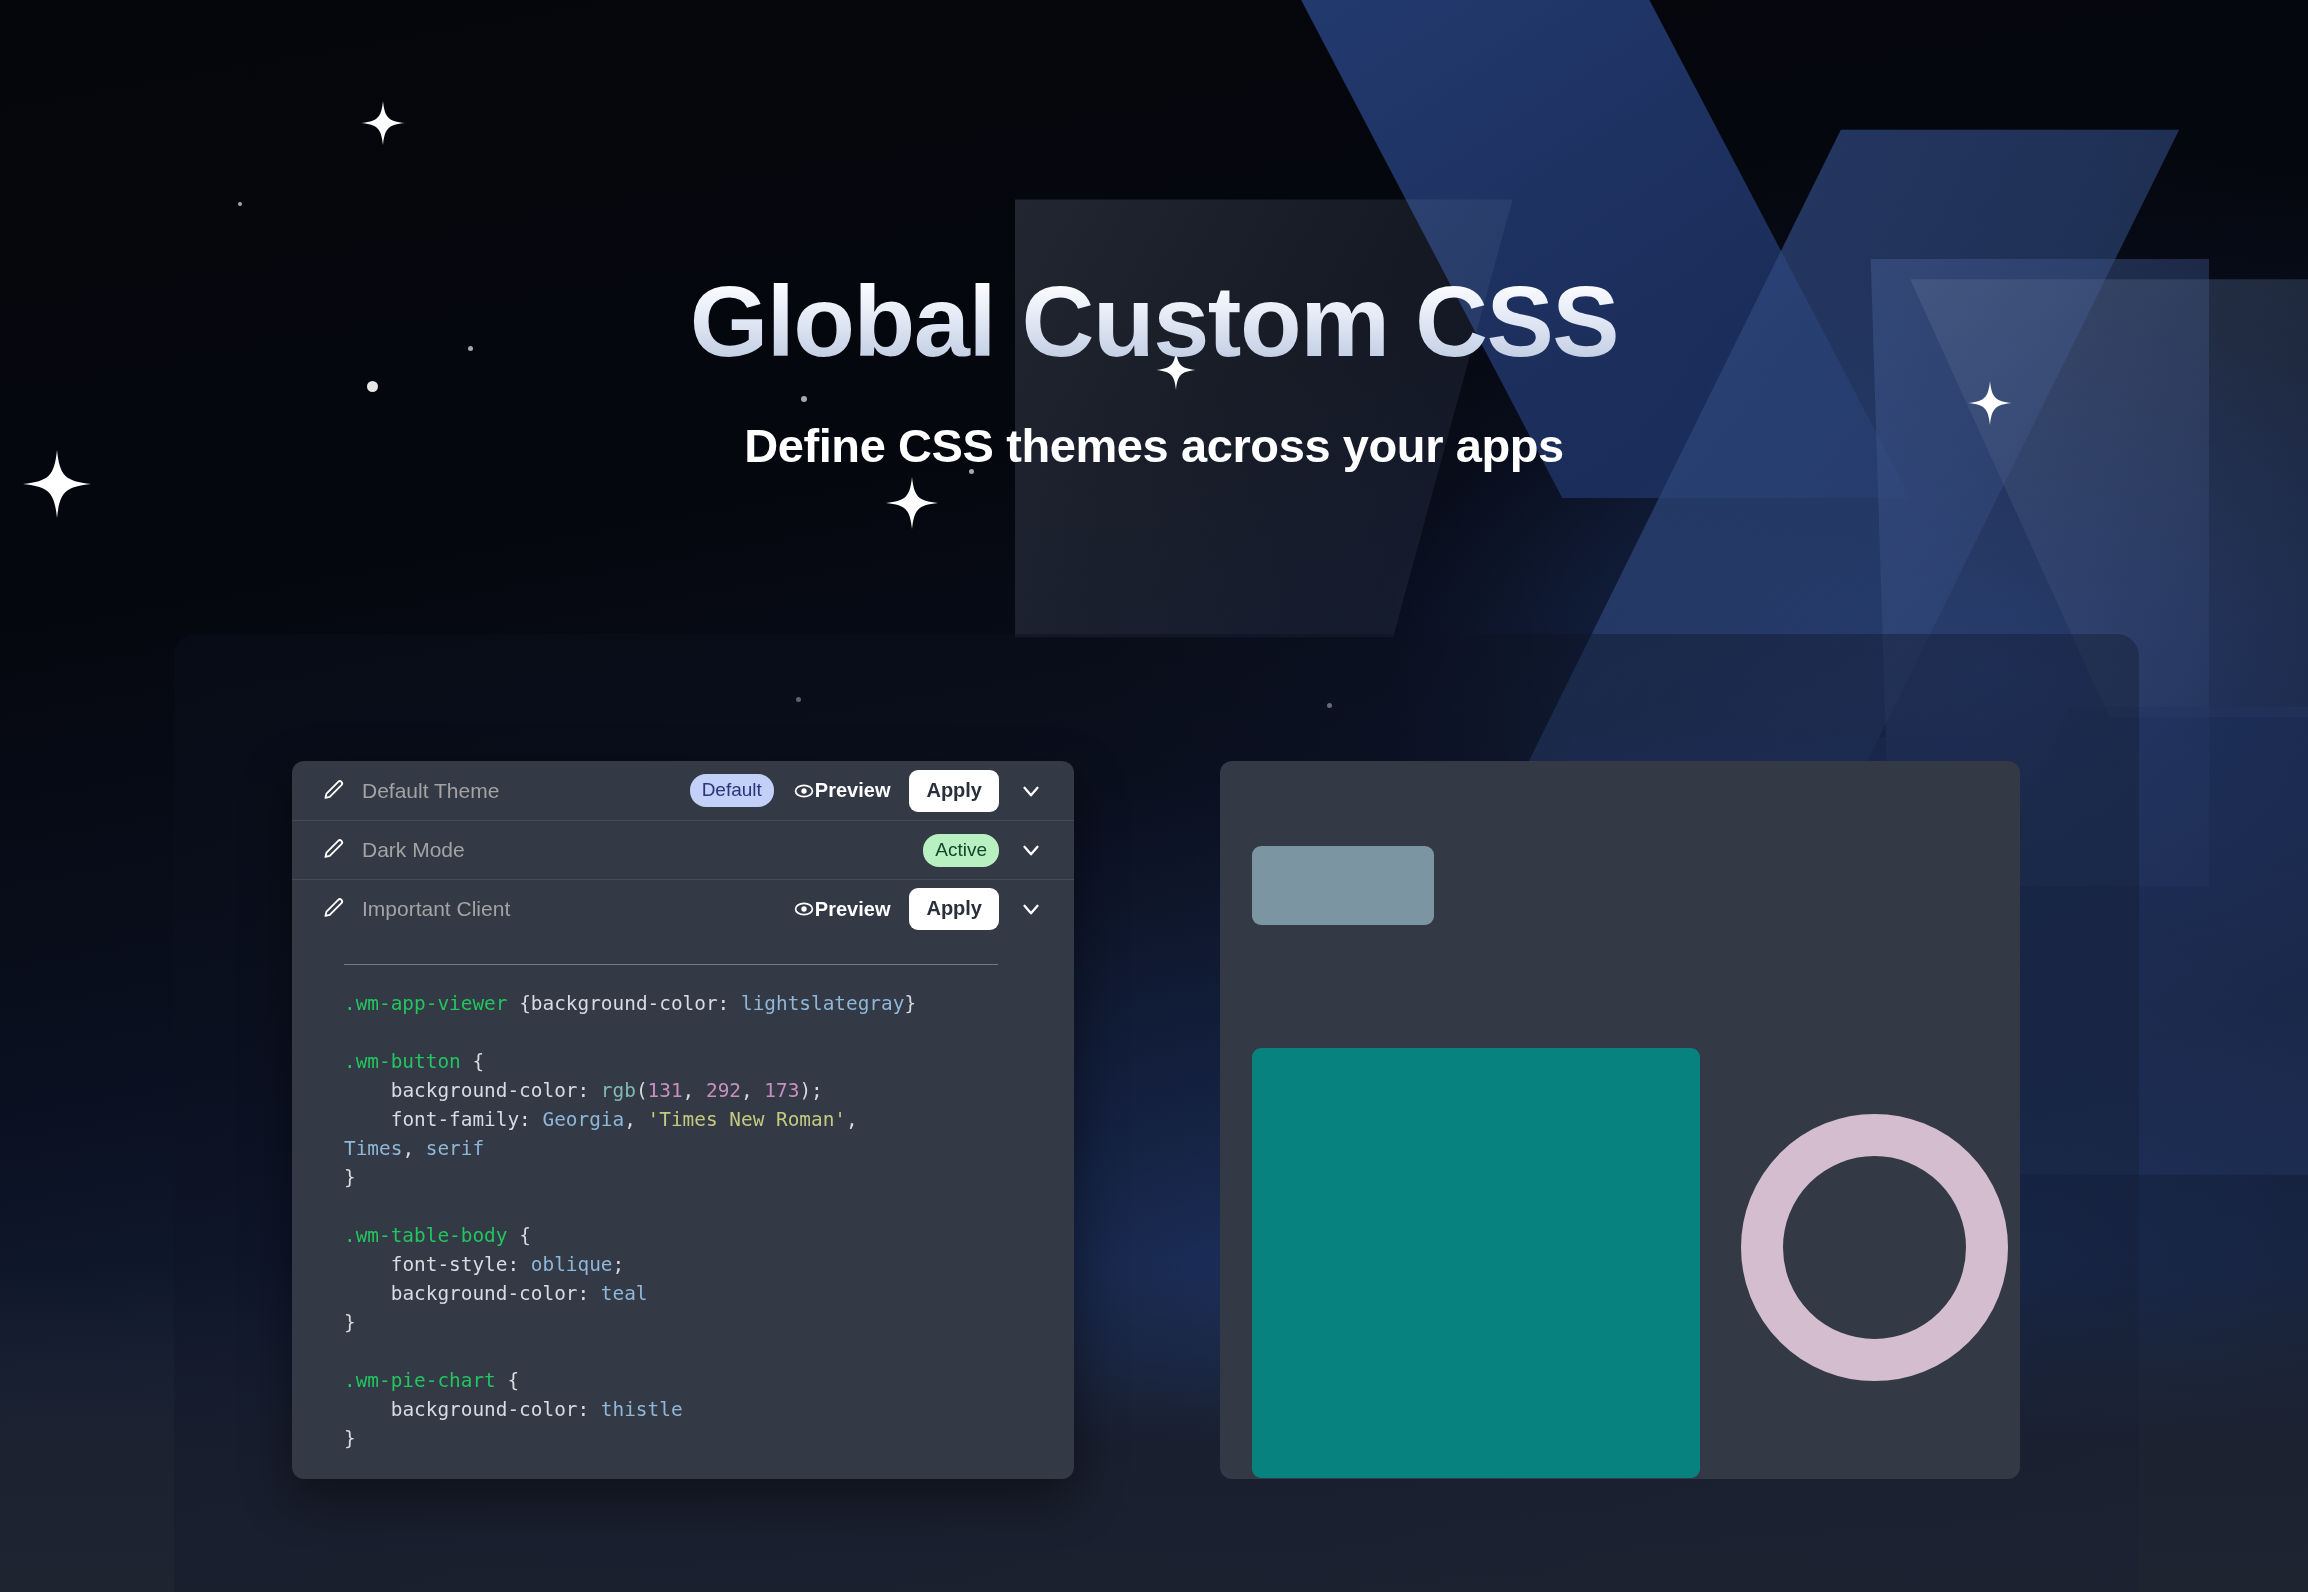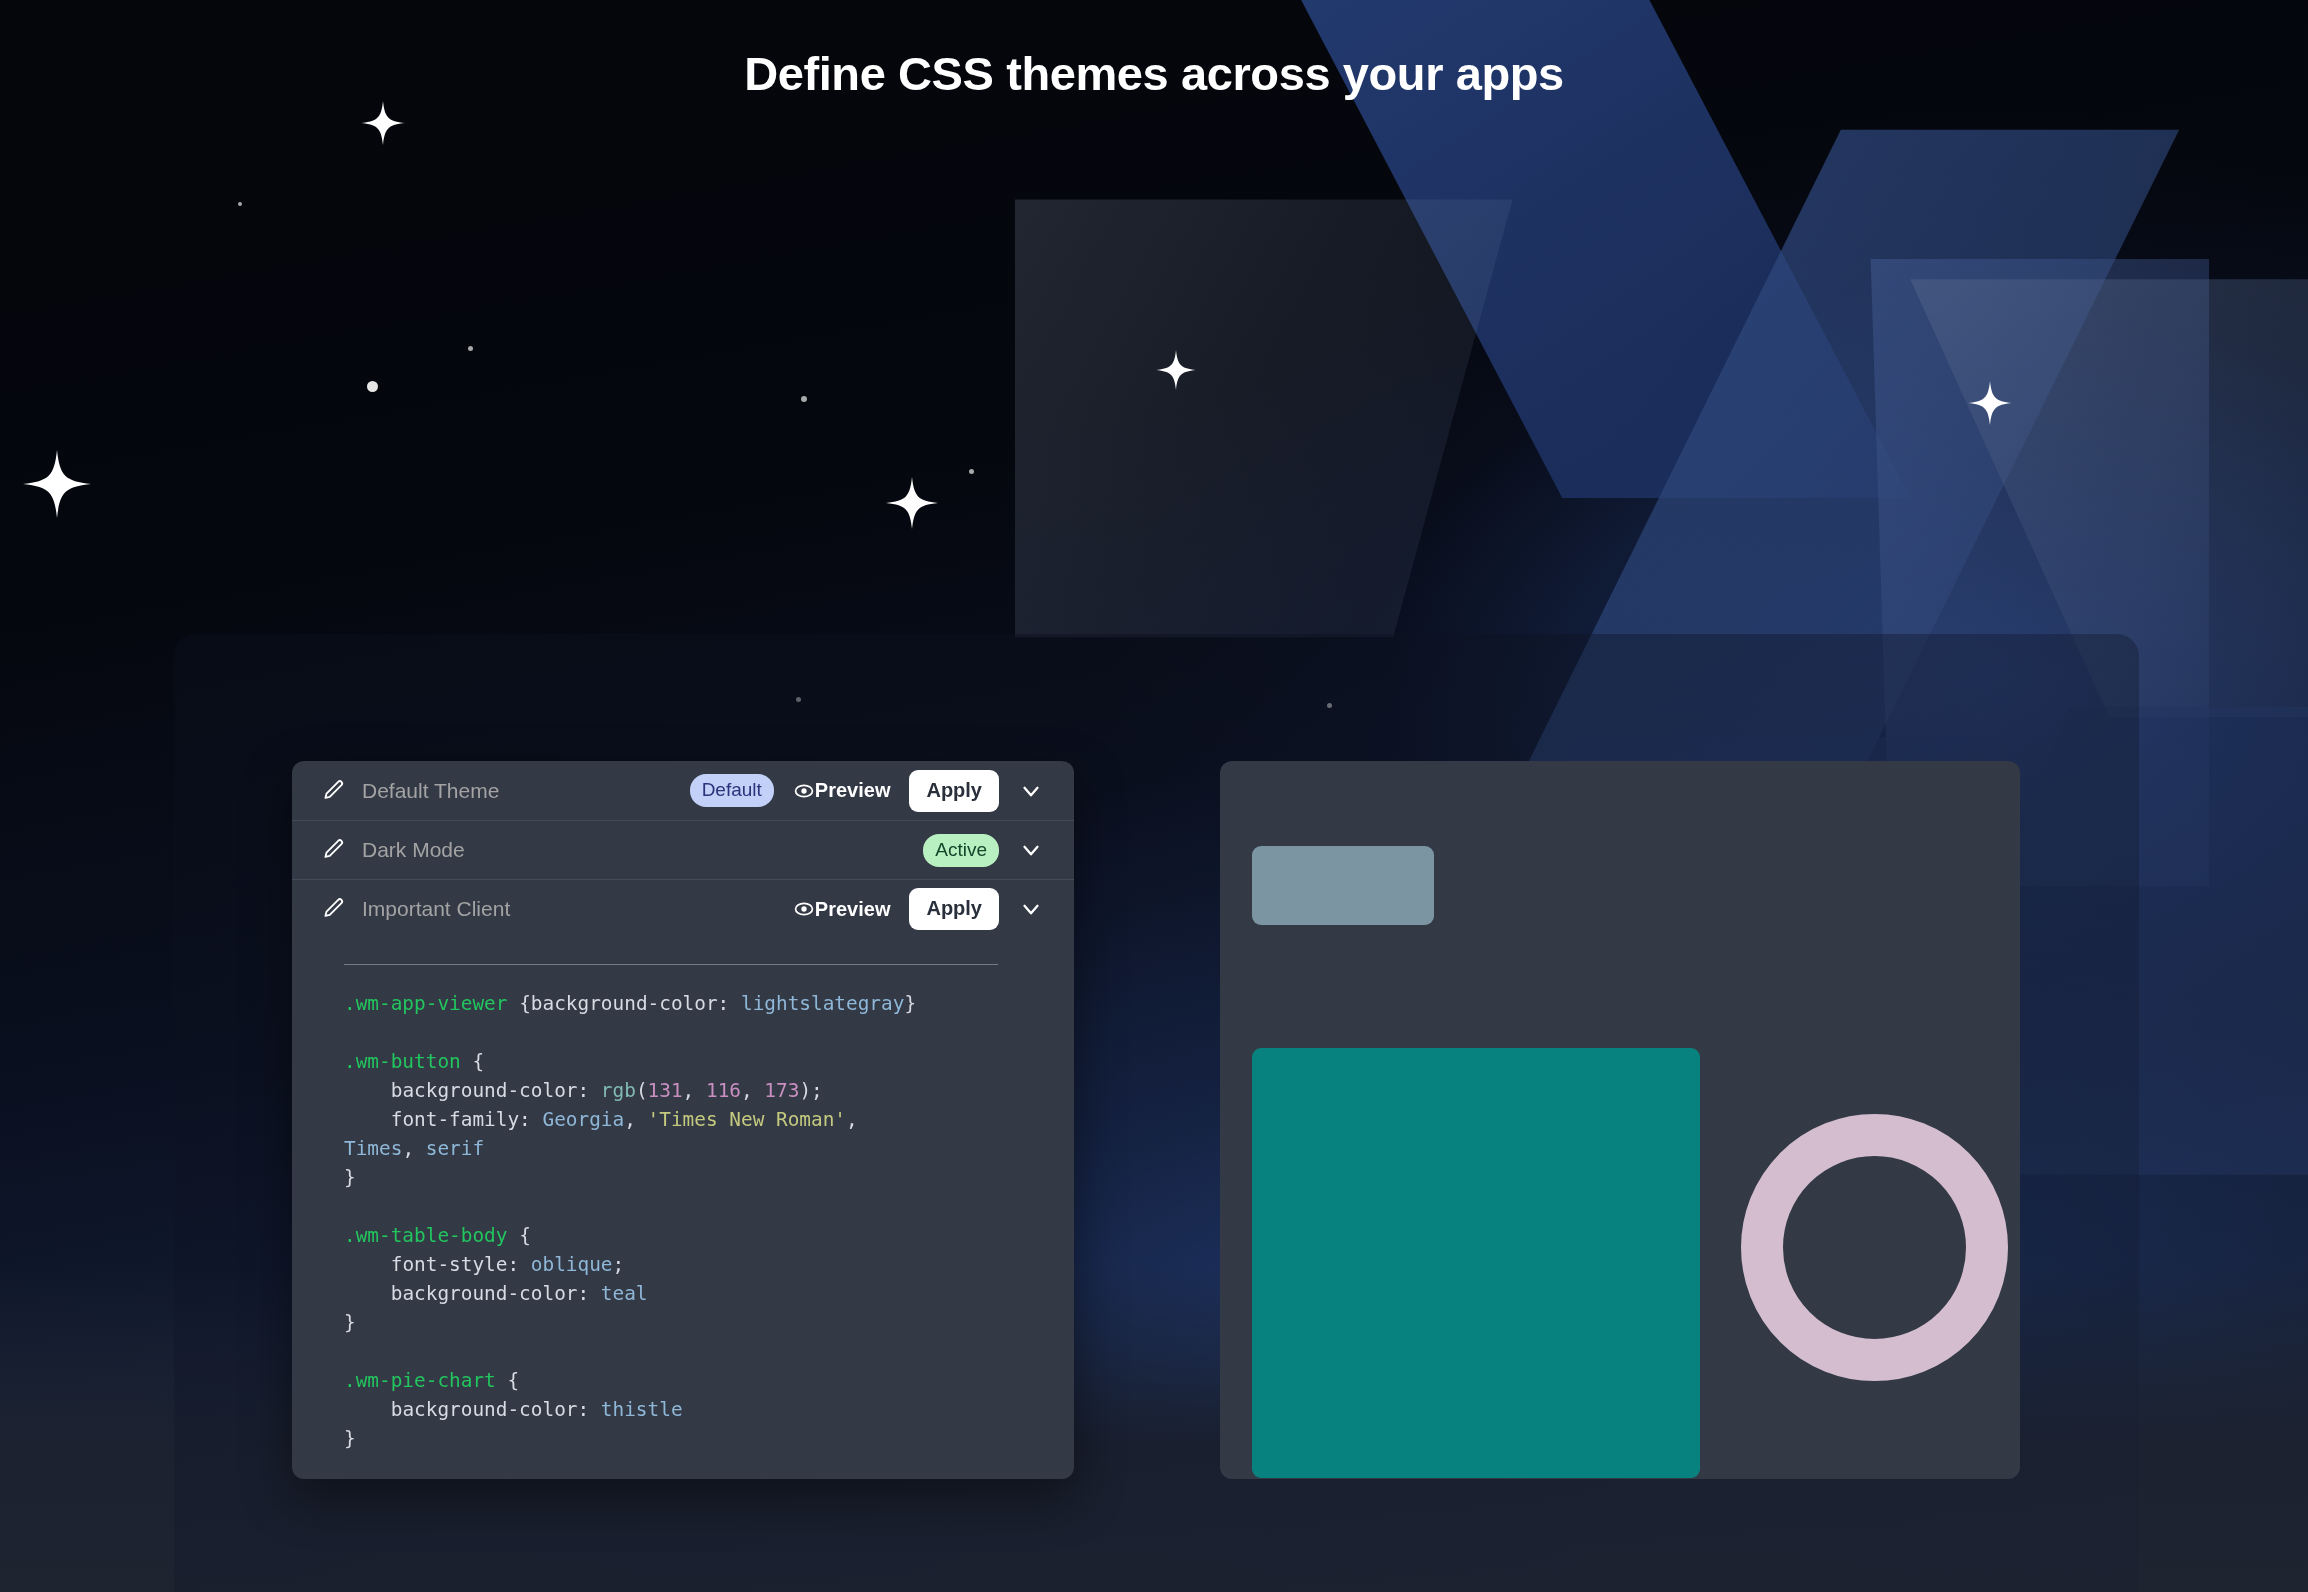--- a/index.html
+++ b/index.html
@@ -196,20 +196,21 @@
       </svg></div>
     <div class="dot" style="left: 1327px; top: 703px; width: 5px; height: 5px; opacity: 0.65;"></div>
     <div class="dot" style="left: 969px; top: 469px; width: 5px; height: 5px; opacity: 0.65;"></div>
     <div class="dot" style="left: 796px; top: 697px; width: 5px; height: 5px; opacity: 0.65;"></div>
     <div class="spark" style="left: 1968px; top: 381px;"><svg width="44" height="44" viewBox="0 0 100 100">
         <path d="M50 0 C54 38 62 46 100 50 C62 54 54 62 50 100 C46 62 38 54 0 50 C38 46 46 38 50 0 Z" fill="#ffffff"></path>
       </svg></div>
   </div>
 
 <div class="hero">
+  <h1 class="hero-title">Global Custom CSS</h1>
   <p class="hero-sub">Define CSS themes across your apps</p>
 </div>
 
 <div class="stage"></div>
 
 <div class="editor">
   <div id="rows">
       <div class="theme-row">
         <span class="row-pencil"><svg viewBox="0 0 24 24" width="26" height="26" fill="none" stroke="#ffffff" stroke-width="1.7" stroke-linecap="round" stroke-linejoin="round">
   <path d="M16.8 3.6a2.1 2.1 0 0 1 3 3L9 17.4l-4 1 1-4z"></path>
@@ -260,21 +261,21 @@
         <button class="apply-btn gap-l">Apply</button>
         <span class="chev gap-l"><svg viewBox="0 0 24 24" width="26" height="26" fill="none" stroke="#ffffff" stroke-width="2.1" stroke-linecap="round" stroke-linejoin="round">
   <polyline points="6 9 12 16 18 9"></polyline>
           </svg></span>
       </div>
     </div>
   <div class="editor-divider"></div>
   <pre class="code" id="code-block"><span class="t-sel">.wm-app-viewer</span><span class="t-punct"> {</span><span class="t-prop">background-color: </span><span class="t-val">lightslategray</span><span class="t-punct">}</span>
 <span class="t-punct"></span>
 <span class="t-sel">.wm-button</span><span class="t-punct"> {</span>
-<span class="t-prop">    background-color: </span><span class="t-fn">rgb</span><span class="t-punct">(</span><span class="t-num">131</span><span class="t-punct">, </span><span class="t-num">116</span><span class="t-punct">, </span><span class="t-num">173</span><span class="t-punct">);</span>
+<span class="t-prop">    background-color: </span><span class="t-fn">rgb</span><span class="t-punct">(</span><span class="t-num">131</span><span class="t-punct">, </span><span class="t-num">292</span><span class="t-punct">, </span><span class="t-num">173</span><span class="t-punct">);</span>
 <span class="t-prop">    font-family: </span><span class="t-val">Georgia</span><span class="t-punct">, </span><span class="t-str">'Times New Roman'</span><span class="t-punct">,</span>
 <span class="t-val">Times</span><span class="t-punct">, </span><span class="t-val">serif</span>
 <span class="t-punct">}</span>
 <span class="t-punct"></span>
 <span class="t-sel">.wm-table-body</span><span class="t-punct"> {</span>
 <span class="t-prop">    font-style: </span><span class="t-val">oblique</span><span class="t-punct">;</span>
 <span class="t-prop">    background-color: </span><span class="t-val">teal</span>
 <span class="t-punct">}</span>
 <span class="t-punct"></span>
 <span class="t-sel">.wm-pie-chart</span><span class="t-punct"> {</span>

